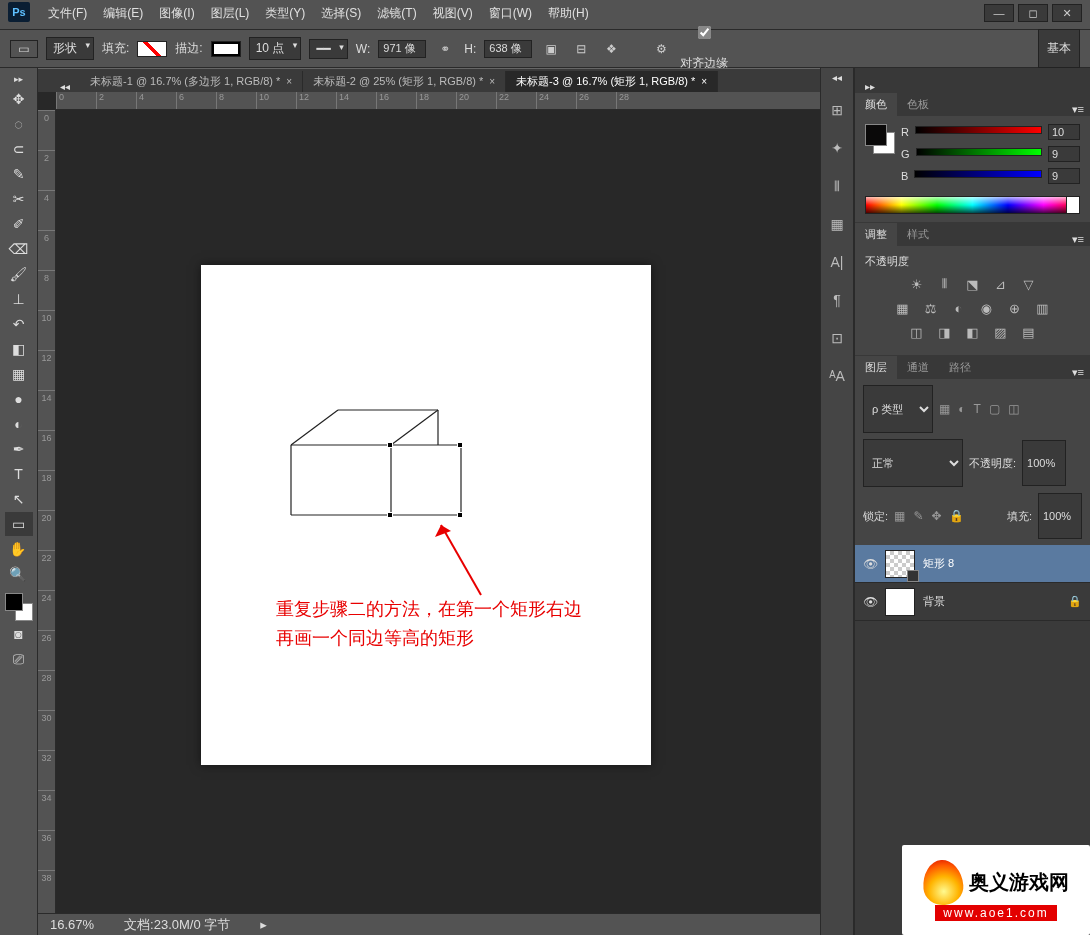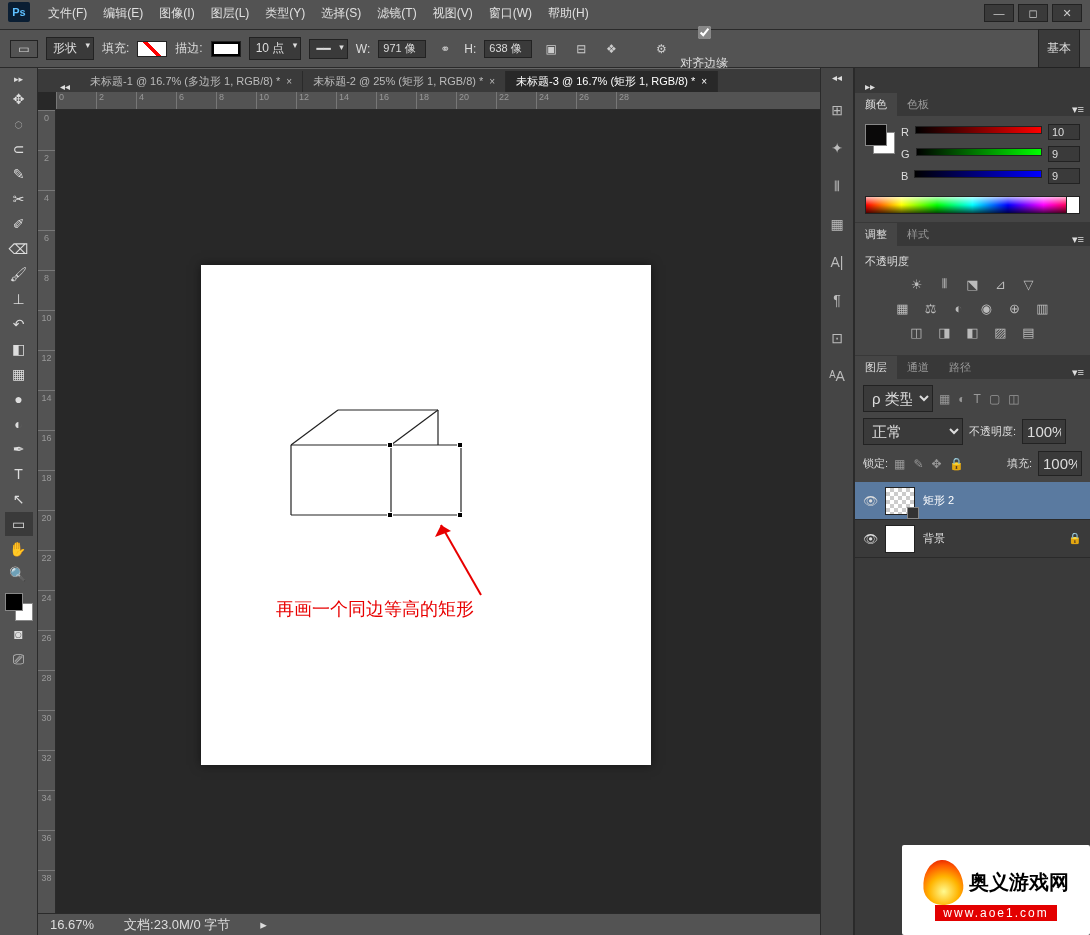--- a/index.html
+++ b/index.html
@@ -78,21 +78,21 @@
 .spectrum { height: 18px; margin-top: 6px; background: linear-gradient(to right, #f00, #ff0, #0f0, #0ff, #00f, #f0f, #f00); border: 1px solid #222; position: relative; }
 .spectrum::before { content:""; position:absolute; inset:0; background: linear-gradient(to bottom, rgba(255,255,255,0.7), transparent 50%, rgba(0,0,0,0.7)); }
 .spectrum::after { content:""; position:absolute; right:0; top:0; width:12px; height:100%; background:#fff; border-left:1px solid #222;}
 
 .adjust-panel { padding: 8px 10px; background: #454545; font-size: 11px; color: #ddd; }
 .adjust-panel .adj-row { display: flex; gap: 10px; margin: 6px 0; color: #bbb; justify-content: center;}
 .adjust-panel .adj-row span { width: 18px; height: 18px; display:flex; align-items:center; justify-content:center; font-size:13px; }
 
 .layers-panel { flex: 1; display: flex; flex-direction: column; background: #454545; min-height: 0; }
 .layers-controls { padding: 6px 8px; display: flex; gap: 6px; align-items: center; font-size: 11px; color: #ddd; flex-wrap: wrap; }
-.layers-controls select, .layers-controls input { background: #3a3a3a; border: 1px solid #222; color: #ddd; font-size: 15px; padding: 3px 4px; }
+.layers-controls select, .layers-controls input { background: #3a3a3a; border: 1px solid #222; color: #ddd; font-size: 11px; padding: 16px 4px; }
 .lc-row { display: flex; width: 100%; align-items: center; gap: 6px; }
 .lc-icons { display:flex; gap:8px; color:#999; font-size:12px; }
 .layer-list { flex: 1; overflow: auto; background: #3a3a3a; }
 .layer-item { height: 38px; display: flex; align-items: center; padding: 0 8px; gap: 8px; font-size: 11px; color: #ddd; border-bottom: 1px solid #2a2a2a; }
 .layer-item.selected { background: #5a7aa0; color: #fff; }
 .layer-eye { width: 14px; color: #ddd; font-size: 12px; }
 .layer-thumb { width: 30px; height: 28px; background: #fff; border: 1px solid #222; background-image: linear-gradient(45deg,#ccc 25%,transparent 25%,transparent 75%,#ccc 75%),linear-gradient(45deg,#ccc 25%,transparent 25%,transparent 75%,#ccc 75%); background-size: 8px 8px; background-position: 0 0, 4px 4px; position:relative;}
 .layer-thumb .shape-ind { position:absolute; bottom:-5px; right:-5px; width:12px; height:12px; background:#333; border:1px solid #888;}
 .layer-lock { margin-left: auto; color: #ccc; font-size: 11px; }
 
@@ -268,20 +268,21 @@
             <div class="selection-handle" style="left:186px; top:177px;"></div>
             <div class="selection-handle" style="left:256px; top:177px;"></div>
             <div class="selection-handle" style="left:186px; top:247px;"></div>
             <div class="selection-handle" style="left:256px; top:247px;"></div>
 
             <svg style="position:absolute; left:230px; top:250px;" width="60" height="90">
               <line class="arrow-line" x1="10" y1="10" x2="50" y2="80"></line>
               <polygon class="arrow-head" points="10,10 4,22 20,16"></polygon>
             </svg>
             <div class="annotation-text" style="left:75px; top:330px;">
+              <div>重复步骤二的方法，在第一个矩形右边</div>
               <div>再画一个同边等高的矩形</div>
             </div>
           </div>
         </div>
       </div>
       <div class="statusbar">
         <span>16.67%</span>
         <span>文档:23.0M/0 字节</span>
         <span>▸</span>
       </div>
@@ -407,21 +408,21 @@
             <span style="margin-left:auto;">填充:</span>
             <input style="width: 44px;" value="100%">
           </div>
         </div>
         <div class="layer-list">
           <div class="layer-item selected">
             <span class="layer-eye">👁</span>
             <div class="layer-thumb">
                 <div class="shape-ind"></div>
               </div>
-            <span>矩形 2</span>
+            <span>矩形 8</span>
           </div>
           <div class="layer-item">
             <span class="layer-eye">👁</span>
             <div class="layer-thumb" style="background:#fff;background-image:none;"></div>
             <span style="">背景</span>
             <span class="layer-lock">🔒</span>
           </div>
         </div>
       </div>
     </div>

